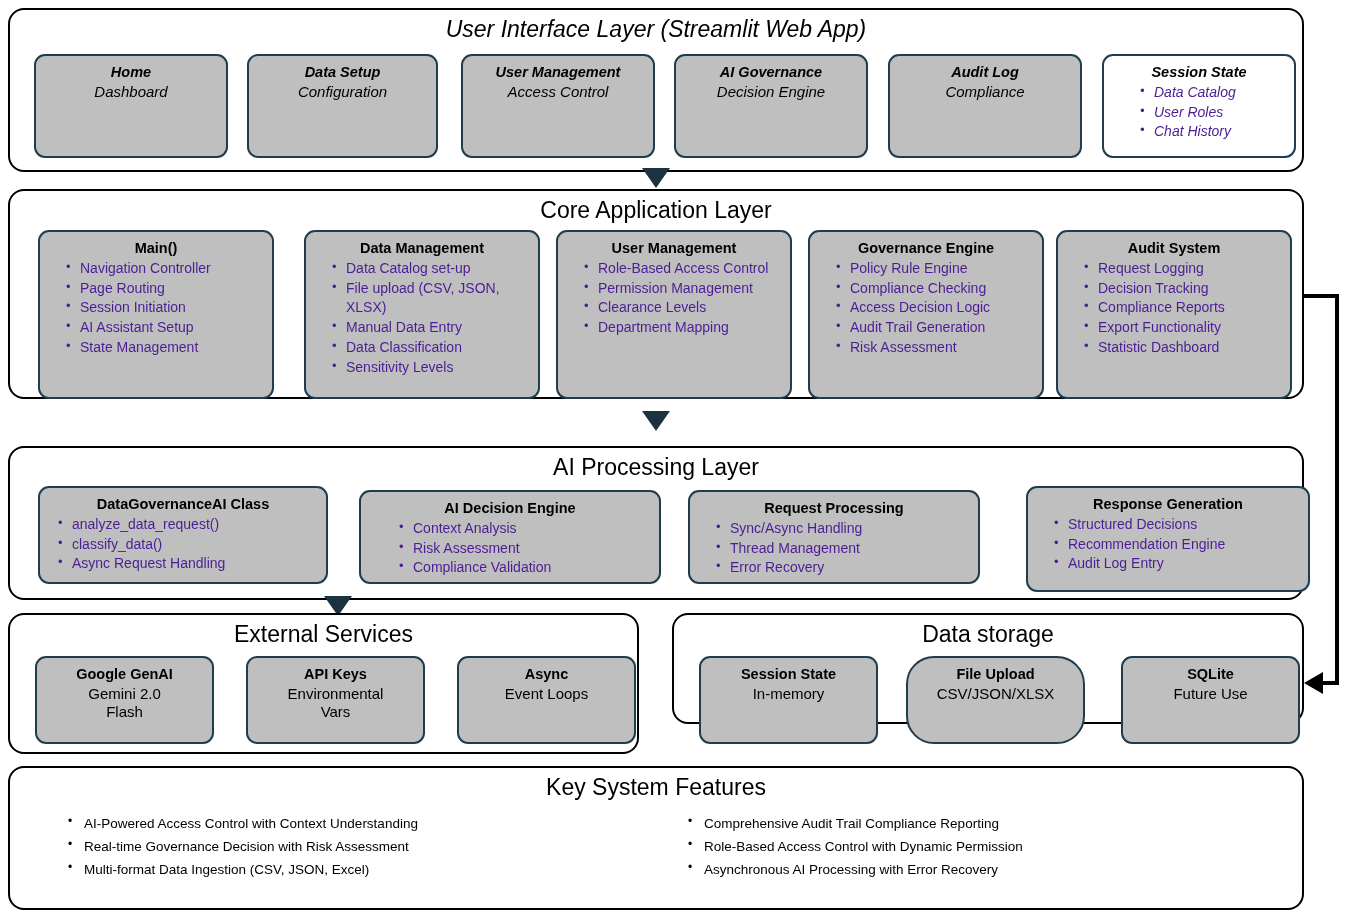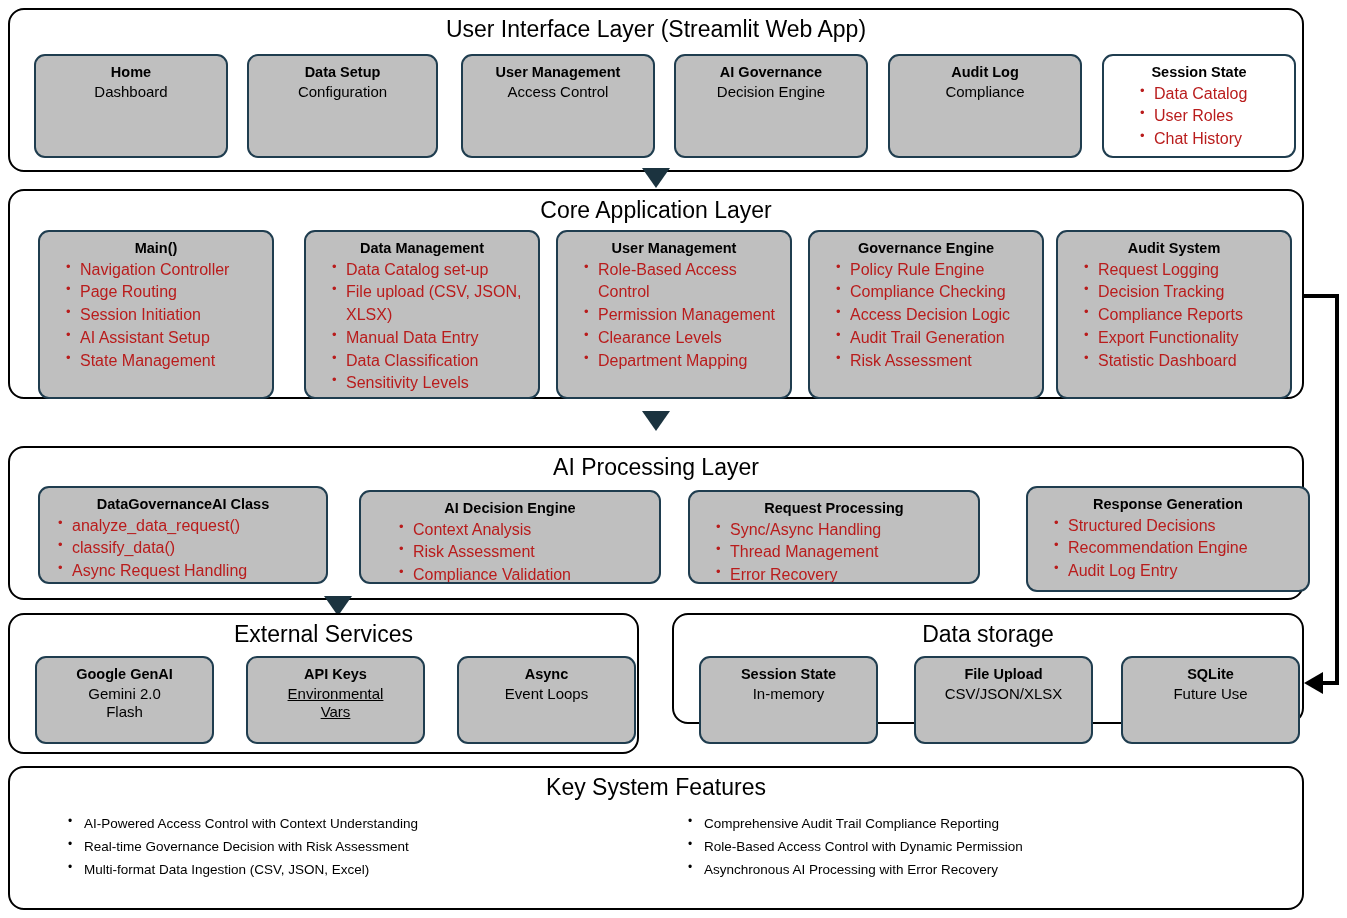--- a/index.html
+++ b/index.html
@@ -68,24 +68,24 @@
     line-height: 1.25;
     color: #000000;
   }
   .node-list {
     list-style: none;
     margin: 1px 0 0 0;
     padding: 0;
   }
   .node-list li {
     position: relative;
-    font-size: 16px;
+    font-size: 14px;
     line-height: 1.42;
     padding-left: 20px;
-    color: #b91c1c;
+    color: #4c1d95;
   }
   .node-list li::before {
     content: "\2022";
     position: absolute;
     left: 6px;
     top: -1px;
     font-size: 13px;
   }
 
   
@@ -131,21 +131,21 @@
     border-top: 11px solid transparent;
     border-bottom: 11px solid transparent;
     border-right: 19px solid #000000;
   }
 </style>
 </head>
 <body>
 
 <div id="canvas">
 
-  <div class="layer" style="left:8px; top:8px; width:1296px; height:164px;">
+  <div class="layer" style="left:8px; top:8px; width:1296px; height:164px;font-style:italic;">
     <div class="layer-title">User Interface Layer (Streamlit Web App)</div>
 
     <div class="node" style="left:24px; top:44px; width:194px; height:104px;">
       <div class="node-title">Home</div>
       <div class="node-sub">Dashboard</div>
     </div>
 
     <div class="node" style="left:237px; top:44px; width:191px; height:104px;">
       <div class="node-title">Data Setup</div>
       <div class="node-sub">Configuration</div>
@@ -283,38 +283,38 @@
   <div class="layer" style="left:8px; top:613px; width:631px; height:141px;">
     <div class="layer-title">External Services</div>
 
     <div class="node" style="left:25px; top:41px; width:179px; height:88px;">
       <div class="node-title">Google GenAI</div>
       <div class="node-sub" style="padding:0 34px;">Gemini 2.0 Flash</div>
     </div>
 
     <div class="node" style="left:236px; top:41px; width:179px; height:88px;">
       <div class="node-title">API Keys</div>
-      <div class="node-sub" style="padding:0 16px;text-decoration:underline;">Environmental Vars</div>
+      <div class="node-sub" style="padding:0 16px;">Environmental Vars</div>
     </div>
 
     <div class="node" style="left:447px; top:41px; width:179px; height:88px;">
       <div class="node-title">Async</div>
       <div class="node-sub">Event Loops</div>
     </div>
   </div>
 
   <div class="layer" style="left:672px; top:613px; width:632px; height:111px;">
     <div class="layer-title">Data storage</div>
 
     <div class="node" style="left:25px; top:41px; width:179px; height:88px;">
       <div class="node-title">Session State</div>
       <div class="node-sub">In-memory</div>
     </div>
 
-    <div class="node" style="left:240px; top:41px; width:179px; height:88px;">
+    <div class="node" style="left:232px; top:41px; width:179px; height:88px;border-radius:28px;">
       <div class="node-title">File Upload</div>
       <div class="node-sub">CSV/JSON/XLSX</div>
     </div>
 
     <div class="node" style="left:447px; top:41px; width:179px; height:88px;">
       <div class="node-title">SQLite</div>
       <div class="node-sub">Future Use</div>
     </div>
   </div>
 

